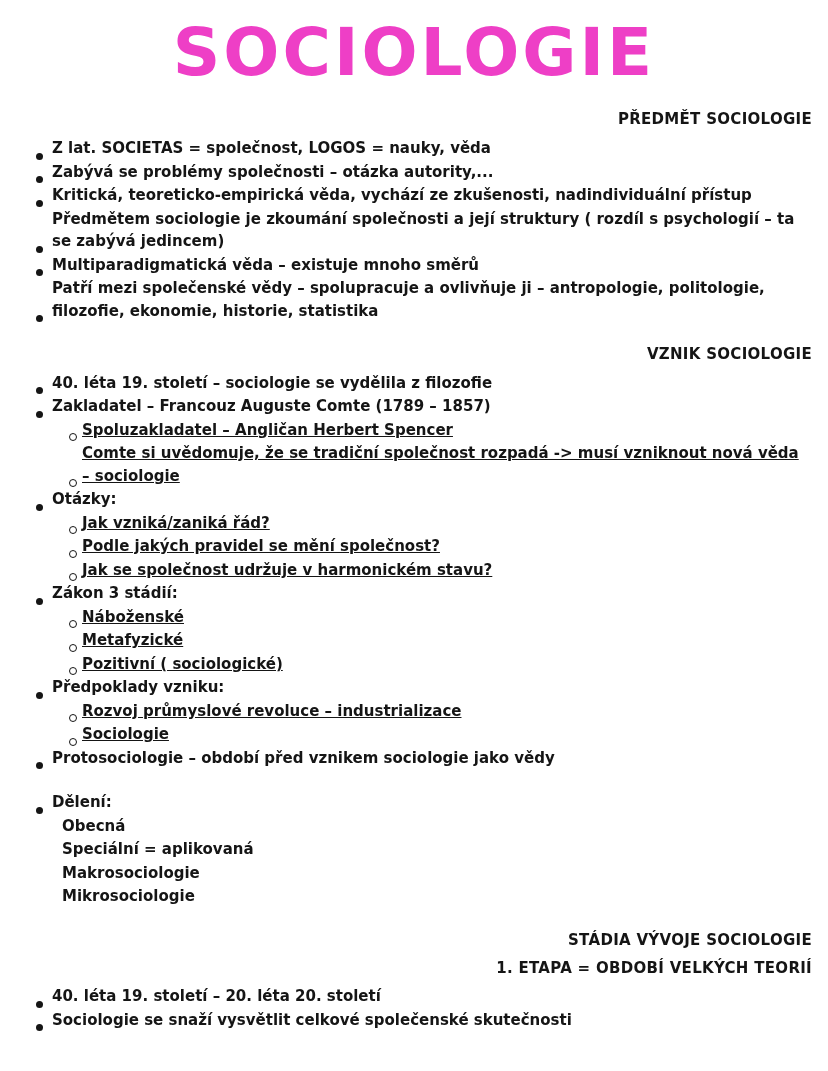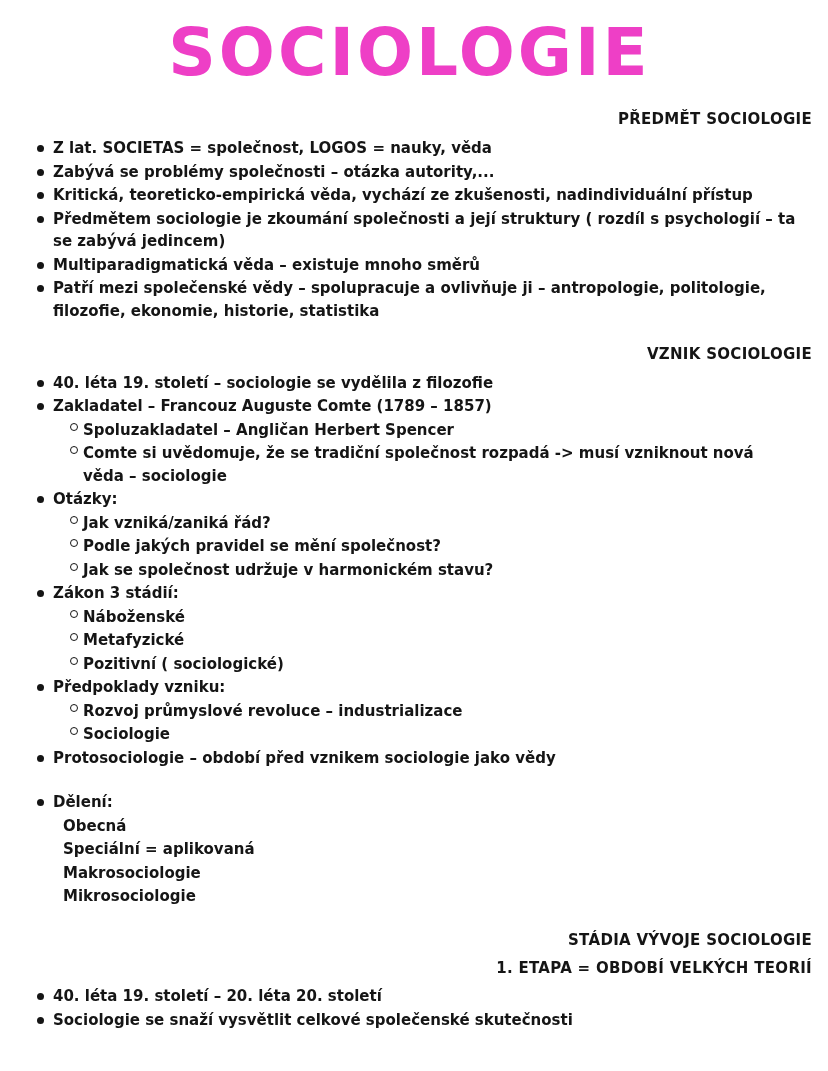--- a/index.html
+++ b/index.html
@@ -11,21 +11,21 @@
     width: 828px;
     height: 1071px;
     overflow: hidden;
     font-family: "DejaVu Sans", "Liberation Sans", sans-serif;
     color: #151515;
   }
   .page {
     box-sizing: border-box;
     width: 828px;
     height: 1071px;
-    padding: 14px 16px 10px 7px;
+    padding: 14px 16px 10px 16px;
     background: #ffffff;
   }
   .doc-title {
     text-align: center;
     font-size: 66px;
     line-height: 1.05;
     font-weight: 800;
     letter-spacing: 3px;
     margin: 4px 0 14px 0;
     font-family: "DejaVu Sans", sans-serif;
@@ -37,38 +37,38 @@
     text-align: right;
     font-weight: bold;
     font-size: 15px;
     line-height: 1.45;
     margin: 0 0 6px 0;
     letter-spacing: 0.3px;
   }
   .items { margin: 0; }
   .item {
     display: flex;
-    align-items: flex-start;
+    align-items: flex-end;
     font-size: 15px;
     font-weight: bold;
     line-height: 1.5;
-    margin: 1px 16px;
+    margin: 1px 6px;
   }
   .item .text { flex: 1; }
   
   .item.level-bullet { padding-left: 14px; }
   .item.level-bullet .marker {
     width: 7px; height: 7px;
     background: #151515;
     border-radius: 50%;
     margin: 8px 9px 0 0;
     flex: none;
   }
   
-  .item.level-sub { padding-left: 47px; }
+  .item.level-sub { padding-left: 47px; text-decoration: underline; }
   .item.level-sub .marker {
     width: 6px; height: 6px;
     background: transparent;
     border: 1.6px solid #151515;
     border-radius: 50%;
     margin: 4px 5px 0 0;
     flex: none;
   }
   
   .item.level-plain { padding-left: 40px; }

